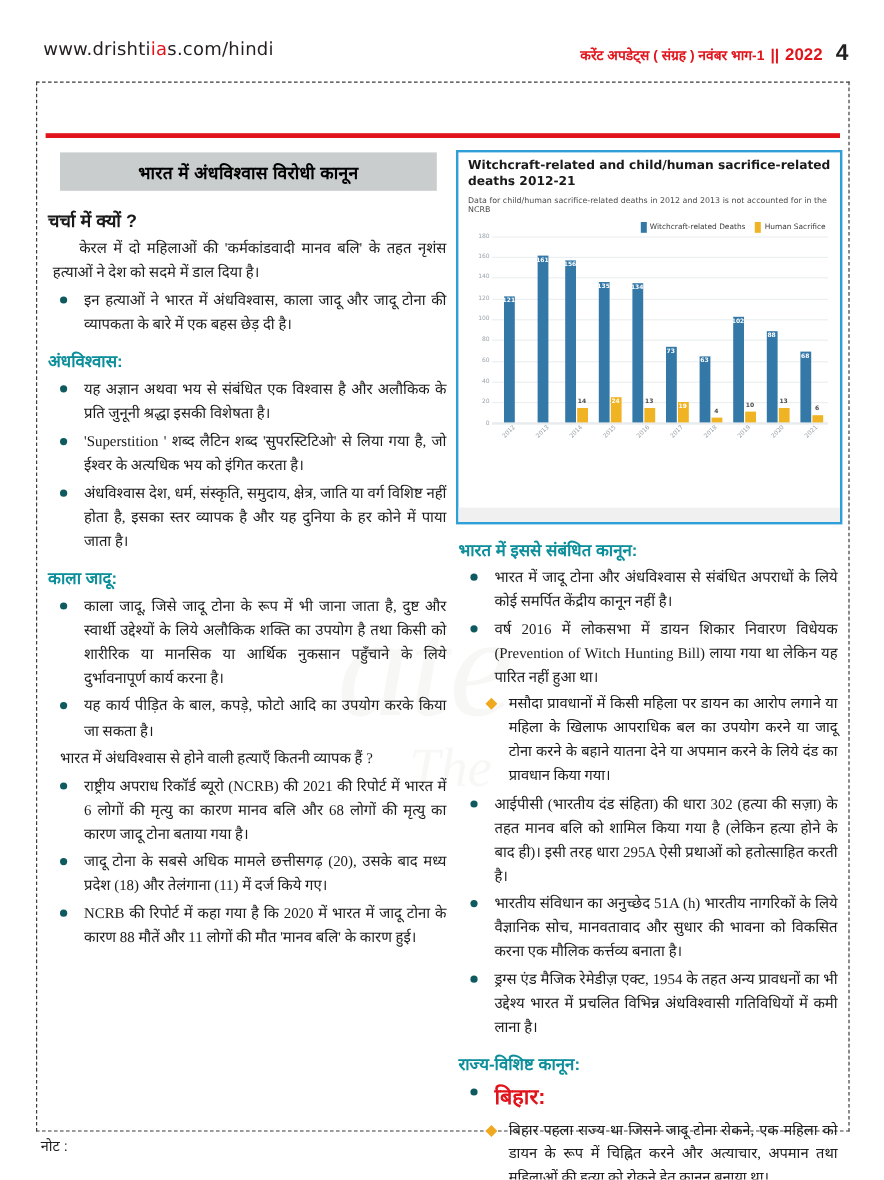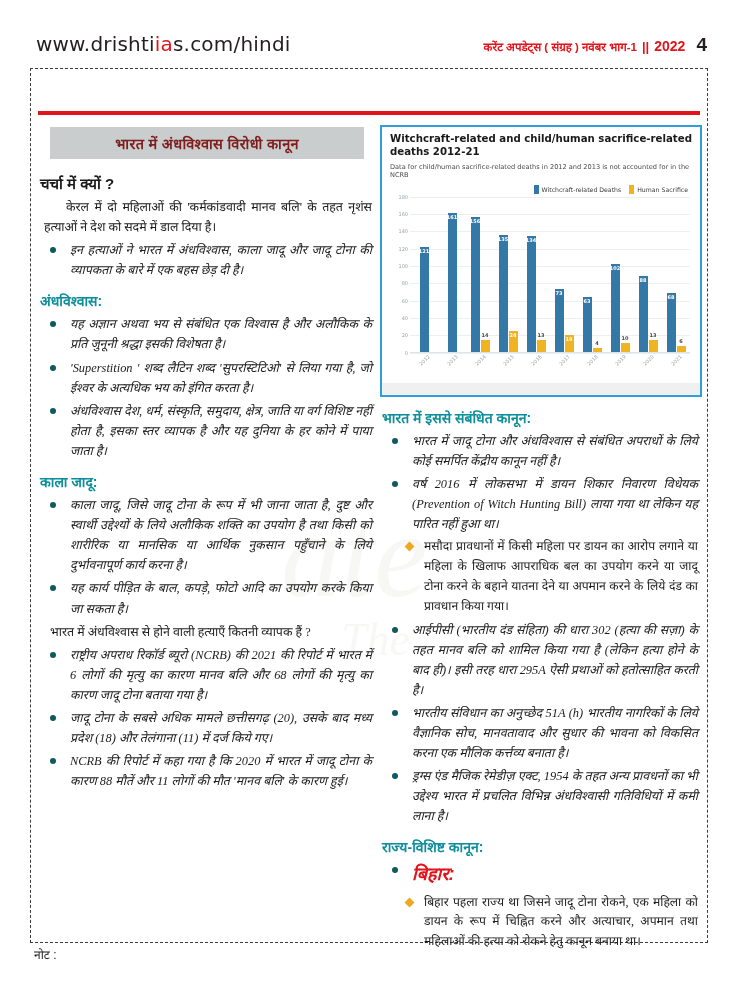--- a/index.html
+++ b/index.html
@@ -13,21 +13,21 @@
   }
 
   
   .page-header {
     position: absolute;
     top: 32px; left: 0; width: 737px; height: 28px;
   }
   .site-url {
     position: absolute; left: 36px; top: 0;
     font-family: "DejaVu Sans", sans-serif;
-    font-size: 20px; letter-spacing: .2px;
+    font-size: 15px; letter-spacing: .2px;
     color: #231f20; white-space: nowrap;
   }
   .site-url .red { color: #e1141c; }
   .header-right {
     position: absolute; right: 30px; top: 2px;
     display: flex; align-items: baseline; gap: 5px;
     white-space: nowrap;
   }
   .header-hindi {
     font-family: "Liberation Sans", sans-serif;
@@ -117,21 +117,21 @@
   .grey-box {
     background: #c9cdcd;
     height: 32px;
     display: flex; align-items: center; justify-content: center;
     margin: 6px 12px 0 12px;
   }
   .grey-box-text {
     font-family: "Liberation Sans", sans-serif;
     font-weight: 700;
     font-size: 14.5px;
-    color: #7f1d1d;
+    color: #000000;
     letter-spacing: .3px;
   }
 
   
   .h-teal {
     font-family: "Liberation Sans", sans-serif;
     font-weight: 700;
     font-size: 14px;
     color: #0d8f9b;
     margin: 11px 0 4px 2px;
@@ -159,21 +159,20 @@
     color: #1b1b1b;
     text-align: justify;
     text-indent: 22px;
     margin: 2px 4px 2px 6px;
   }
   .para.noind { text-indent: 0; }
   ul.blist {
     list-style: none;
     margin: 0 4px 0 6px;
     padding: 0;
-    font-style: italic;
   }
   ul.blist > li {
     position: relative;
     padding-left: 26px;
     margin: 3px 0;
     font-family: "Liberation Serif", serif;
     font-size: 12.4px;
     line-height: 1.62;
     color: #1b1b1b;
     text-align: justify;
@@ -209,21 +208,21 @@
     background: #f0a81e;
     transform: rotate(45deg);
   }
 
   
   .chart-card {
     border: 2px solid #2f9fd8;
     background: #fff;
     margin: 4px 0 0 0;
     padding: 6px 8px 2px 8px;
-    height: 272px;
+    height: 312px;
     position: relative;
     overflow: hidden;
   }
   .ch-title {
     font-family: "DejaVu Sans", sans-serif;
     font-weight: 700;
     font-size: 10.2px;
     line-height: 1.25;
     color: #1a1a1a;
   }

